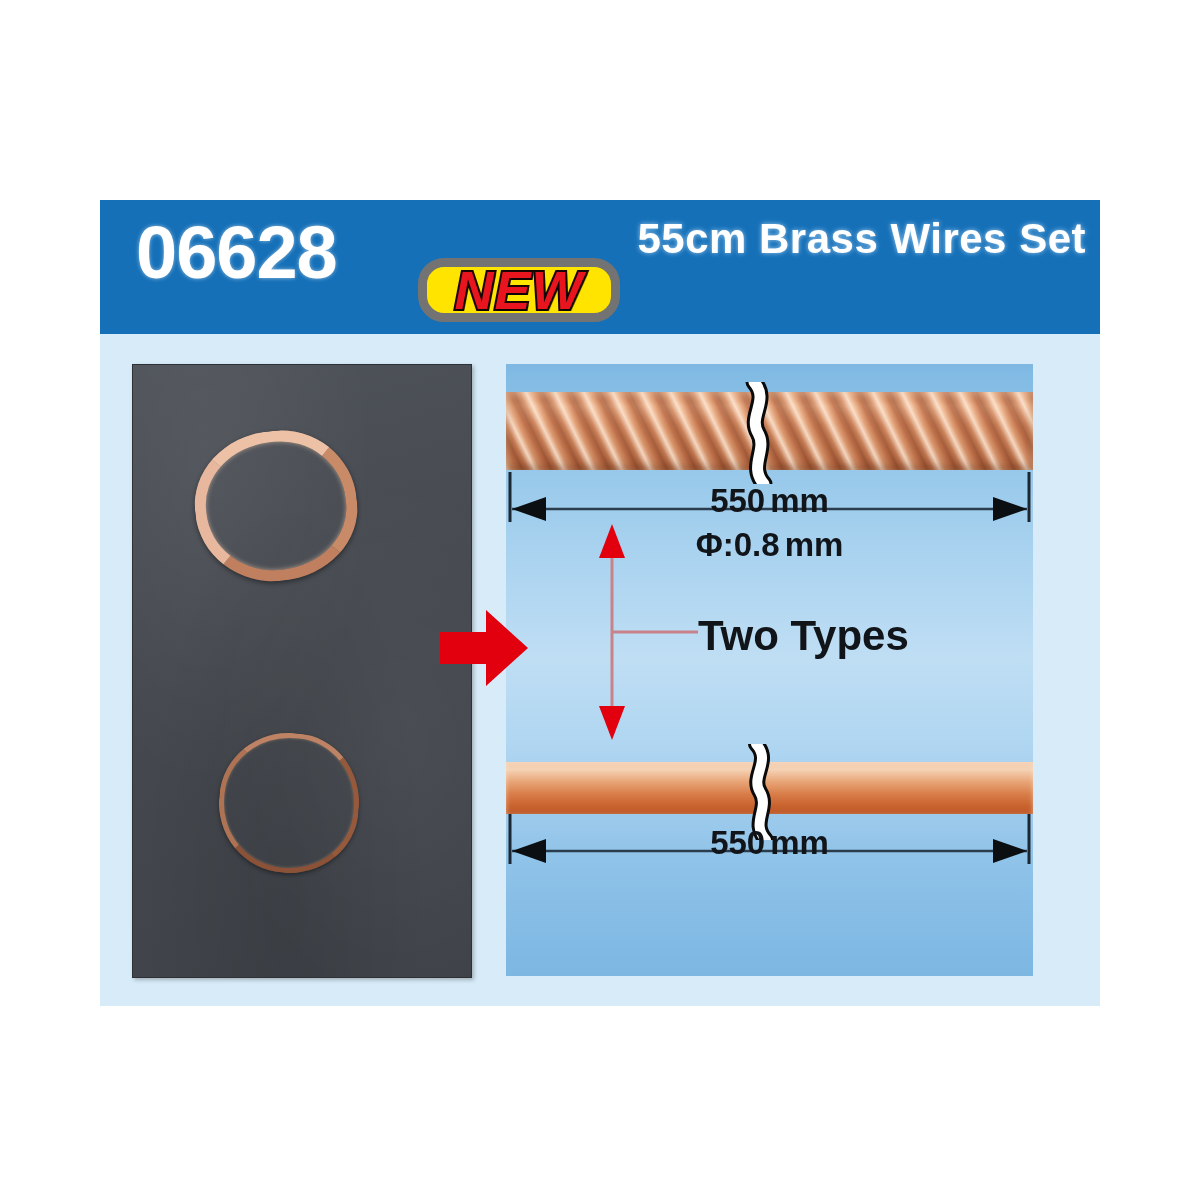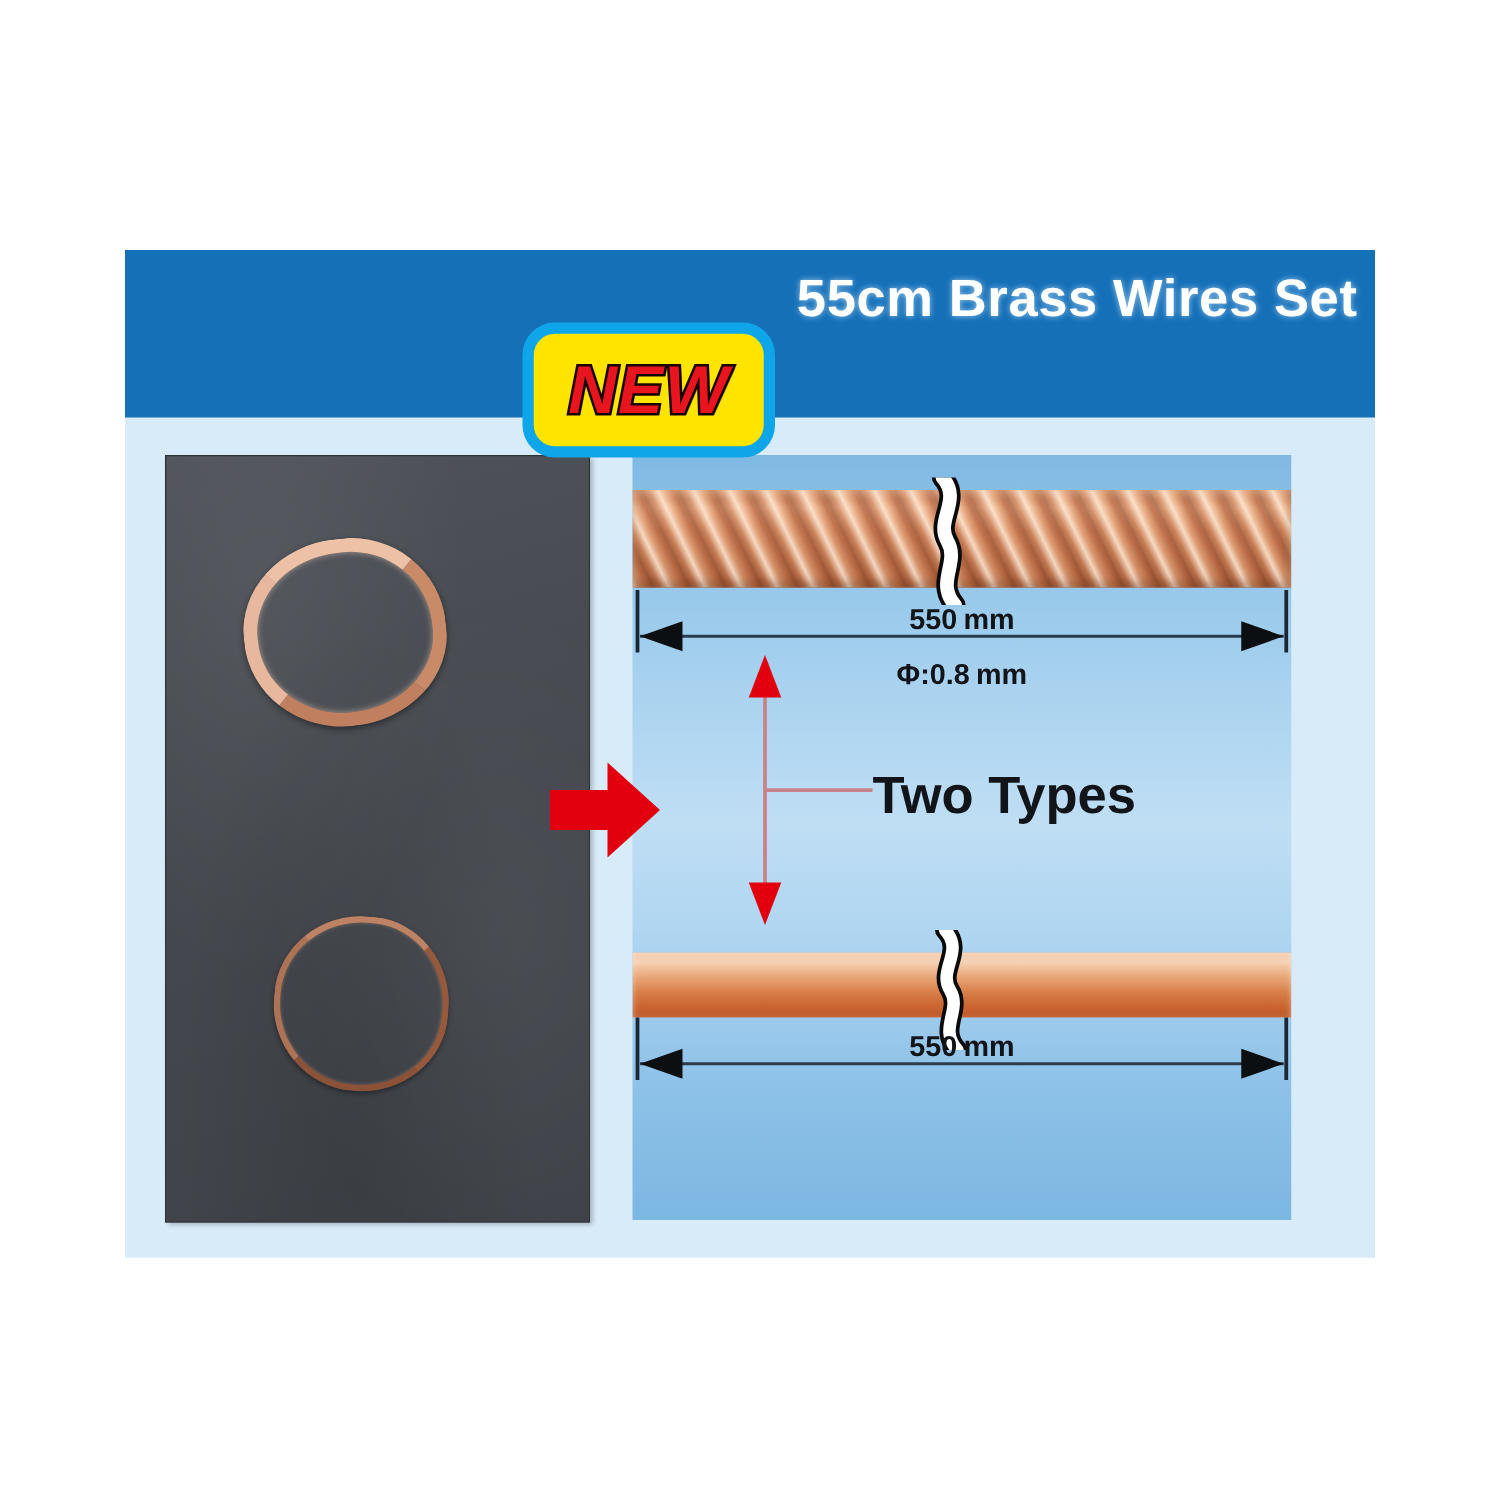--- a/index.html
+++ b/index.html
@@ -81,23 +81,23 @@
     text-shadow: 0 0 5px rgba(200,230,255,0.75);
     white-space: nowrap;
   }
 
   
   .new-badge {
     position: absolute;
     left: 318px;
     top: 58px;
     width: 202px;
-    height: 108px;
+    height: 64px;
     background: #ffe400;
-    border: 9px solid #0ea5e9;
+    border: 9px solid #737373;
     border-radius: 26px;
     display: flex;
     align-items: center;
     justify-content: center;
     box-sizing: border-box;
     z-index: 12;
   }
 
   .new-badge-text {
     font-size: 54px;
@@ -279,21 +279,21 @@
 
   
   .dim {
     position: absolute;
     z-index: 7;
   }
 
   .dim-label {
     position: absolute;
     z-index: 8;
-    font-size: 23px;
+    font-size: 33px;
     font-weight: bold;
     color: #111418;
     white-space: nowrap;
     text-align: center;
     font-family: "Liberation Sans", sans-serif;
   }
 
   .dim-label .unit {
     margin-left: 5px;
   }
@@ -310,20 +310,21 @@
 </style>
 </head>
 <body>
 
 <div id="stage">
 
   <div class="product-card">
 
     <div class="header-band">
 
+      <div class="product-code">06628</div>
 
       <div class="title-block">
         <div class="title-en">55cm Brass Wires Set</div>
       </div>
     </div>
 
     <div class="new-badge">
       <span class="new-badge-text">NEW</span>
     </div>
 

